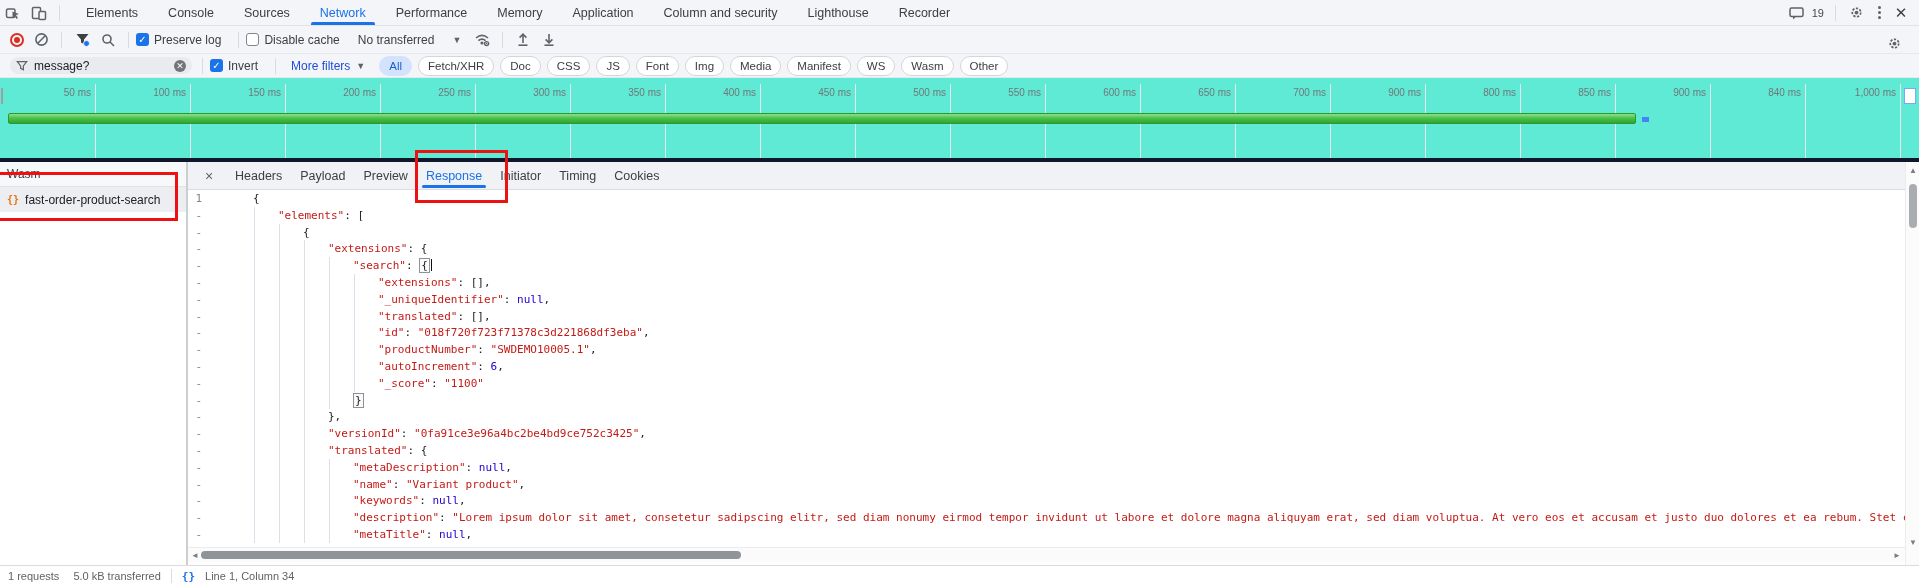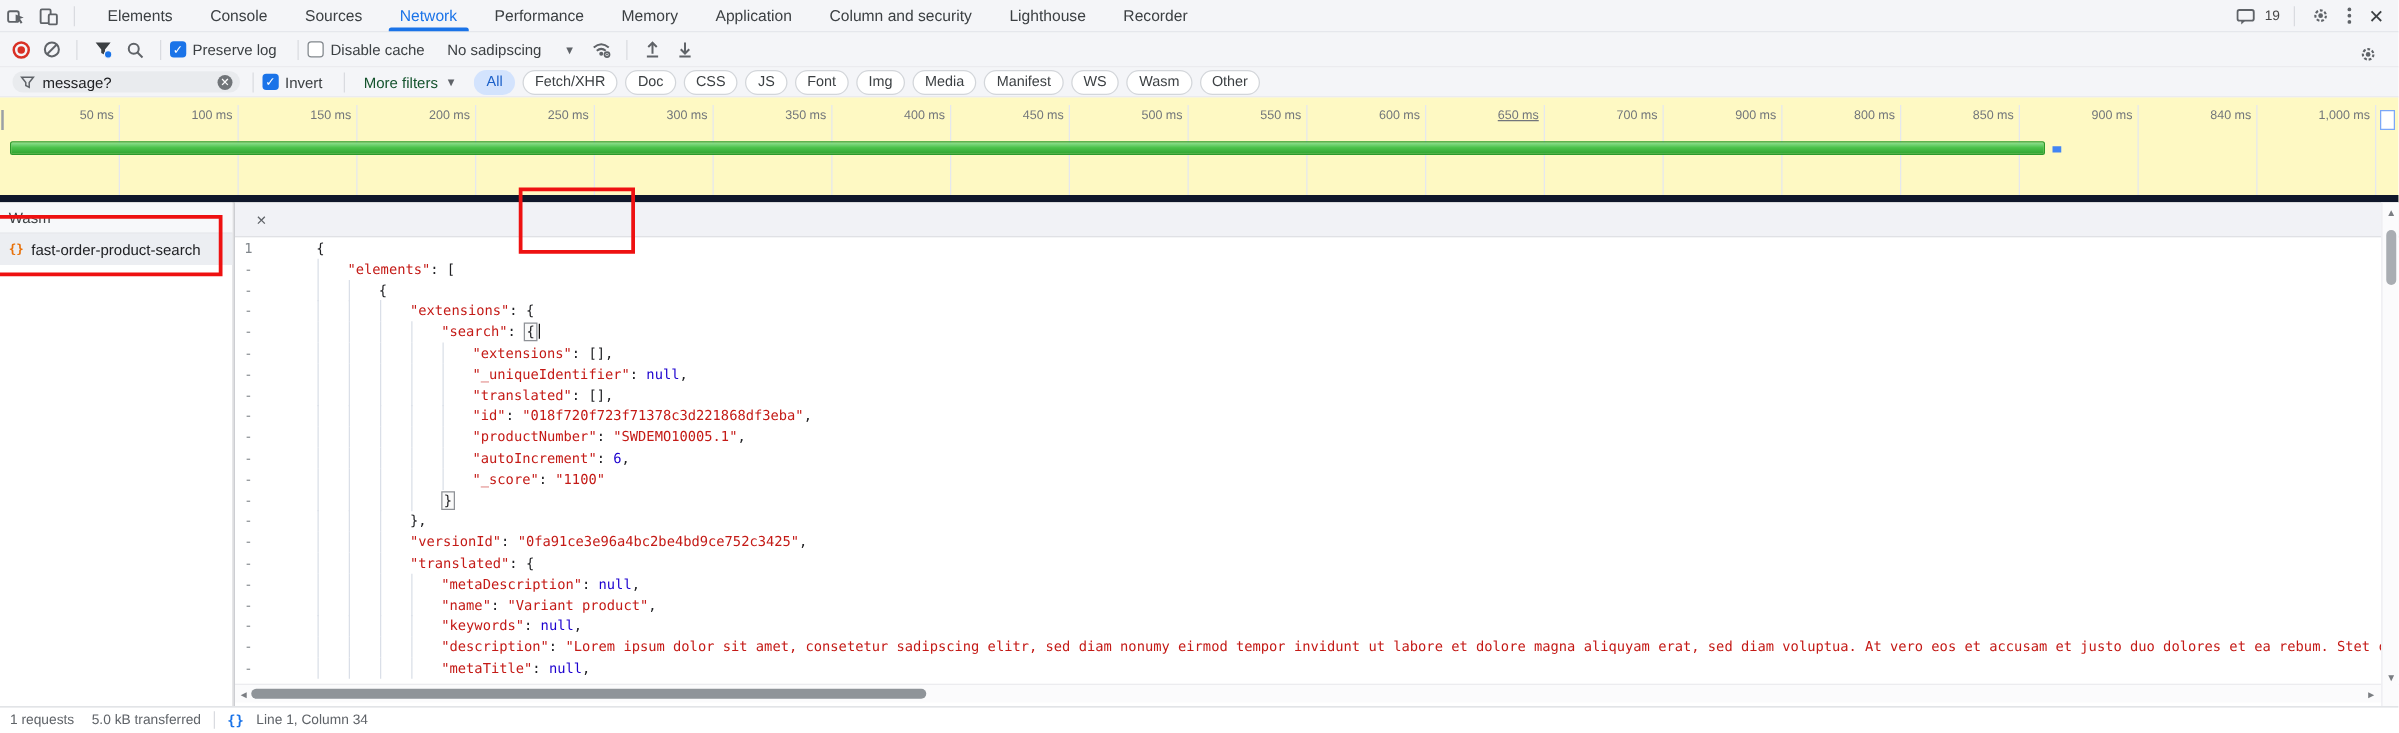--- a/index.html
+++ b/index.html
@@ -38,29 +38,29 @@
   .gear-right{position:absolute;right:12px;top:5px;}
 
   
   .row3{position:absolute;left:0;top:54px;width:100%;height:24px;background:var(--toolbar-bg,#f4f5f8);
         border-bottom:1px solid #e7e8ec;display:flex;align-items:center;box-sizing:border-box;padding-left:10px;}
   .searchpill{display:flex;align-items:center;width:182px;height:17px;border-radius:9px;background:#e9ebee;
         padding:0 6px;box-sizing:border-box;}
   .searchpill .q{font-size:12px;color:#202124;margin-left:6px;flex:1;}
   .clearx{width:12px;height:12px;border-radius:50%;background:#717579;color:#fff;font-size:9px;line-height:12px;
         text-align:center;flex:0 0 12px;}
-  .morefilters{font-size:12px;color:#14532d;margin-left:8px;}
+  .morefilters{font-size:12px;color:#1d4ed8;margin-left:8px;}
   .pills{display:flex;align-items:center;gap:6px;margin-left:14px;}
   .pill{height:18px;display:flex;align-items:center;padding:0 9px;border:1px solid #d3d6da;border-radius:10px;
         background:#fff;font-size:11.5px;color:#3c4043;}
   .pill.active{background:#d3e3fd;border-color:transparent;color:#1a5fc8;}
 
   
-  .overview{position:absolute;left:0;top:78px;width:100%;height:84px;background:#fef9c3;
-        border-bottom:6px solid #0f172a;box-sizing:border-box;overflow:hidden;}
+  .overview{position:absolute;left:0;top:78px;width:100%;height:84px;background:#5eead4;
+        border-bottom:4px solid #0f172a;box-sizing:border-box;overflow:hidden;}
   .gridline{position:absolute;top:6px;bottom:0;width:1px;background:#e5e8ee;}
   .ticklabel{position:absolute;top:9px;height:13px;width:76px;text-align:right;font-size:10px;color:#72767b;}
   .edge-marker{position:absolute;left:1px;top:10px;width:2px;height:16px;background:#9aa0a6;}
   .greenbar{position:absolute;top:35px;height:11px;border-radius:2px;
         background:linear-gradient(180deg,#8fe08f 0%,#4cc24c 45%,#2fa42f 100%);border:1px solid #2a9a2a;box-sizing:border-box;}
   .bluedash{position:absolute;top:39px;width:7px;height:5px;background:#4285f4;}
   .scroll-top-box{position:absolute;top:10px;width:10px;height:14px;background:#fff;border:1px solid #7ba7f7;}
 
   
   .main{position:absolute;left:0;top:162px;width:100%;height:403px;}
@@ -192,21 +192,21 @@
           <circle cx="6" cy="6" r="4" fill="none" stroke="#5f6368" stroke-width="1.6"></circle>
           <line x1="9" y1="9" x2="13" y2="13" stroke="#5f6368" stroke-width="1.6"></line>
         </svg>
     </span>
     <span class="hsep"></span>
     <span class="cb on">✓</span>
     <span class="cblabel">Preserve log</span>
     <span class="hsep"></span>
     <span class="cb off"></span>
     <span class="cblabel">Disable cache</span>
-    <span class="throttle">No sadipscing</span>
+    <span class="throttle">No transferred</span>
     <span class="caret">▼</span>
     <span class="iconbtn">
       <svg width="16" height="15" viewBox="0 0 16 15">
           <path d="M2 6 Q8 0.8 14 6" fill="none" stroke="#5f6368" stroke-width="1.6"></path>
           <path d="M4.4 8.6 Q8 5.6 11.6 8.6" fill="none" stroke="#5f6368" stroke-width="1.6"></path>
           <circle cx="8" cy="11" r="1.6" fill="#5f6368"></circle>
           <circle cx="12.6" cy="11.6" r="2" fill="none" stroke="#5f6368" stroke-width="1.4"></circle>
           <circle cx="12.6" cy="11.6" r="0.8" fill="#5f6368"></circle>
         </svg>
     </span>
@@ -282,21 +282,21 @@
         <div class="ticklabel" style="left: 680px;">400 ms</div>
         <div class="gridline" style="left: 855px;"></div>
         <div class="ticklabel" style="left: 775px;">450 ms</div>
         <div class="gridline" style="left: 950px;"></div>
         <div class="ticklabel" style="left: 870px;">500 ms</div>
         <div class="gridline" style="left: 1045px;"></div>
         <div class="ticklabel" style="left: 965px;">550 ms</div>
         <div class="gridline" style="left: 1140px;"></div>
         <div class="ticklabel" style="left: 1060px;">600 ms</div>
         <div class="gridline" style="left: 1235px;"></div>
-        <div class="ticklabel" style="left: 1155px; text-decoration: underline;">650 ms</div>
+        <div class="ticklabel" style="left: 1155px;">650 ms</div>
         <div class="gridline" style="left: 1330px;"></div>
         <div class="ticklabel" style="left: 1250px;">700 ms</div>
         <div class="gridline" style="left: 1425px;"></div>
         <div class="ticklabel" style="left: 1345px;">900 ms</div>
         <div class="gridline" style="left: 1520px;"></div>
         <div class="ticklabel" style="left: 1440px;">800 ms</div>
         <div class="gridline" style="left: 1615px;"></div>
         <div class="ticklabel" style="left: 1535px;">850 ms</div>
         <div class="gridline" style="left: 1710px;"></div>
         <div class="ticklabel" style="left: 1630px;">900 ms</div>
@@ -316,20 +316,29 @@
       <div class="namehdr">Wasm</div>
       <div class="reqrow">
         <span class="xhricon">{}</span>
         <span class="reqname">fast-order-product-search</span>
       </div>
     </div>
 
     <div class="rightpane">
       <div class="dtabbar">
         <span class="dclose">×</span>
+        <div style="display:flex;height:100%;" id="dtabs">
+            <div class="dtab">Headers</div>
+            <div class="dtab">Payload</div>
+            <div class="dtab">Preview</div>
+            <div class="dtab active">Response</div>
+            <div class="dtab">Initiator</div>
+            <div class="dtab">Timing</div>
+            <div class="dtab">Cookies</div>
+          </div>
       </div>
       <div class="editor" id="code-lines">
           <div class="code-line" style="top: 0px;"><span class="gut">1</span><span class="codetxt" style="left: 65px;"><span class="tok-p">{</span></span></div>
           <div class="code-line" style="top: 16.8px;"><span class="gut">-</span><span class="guide" style="left: 66px;"></span><span class="codetxt" style="left: 90px;"><span class="tok-k">"elements"</span><span class="tok-p">: [</span></span></div>
           <div class="code-line" style="top: 33.6px;"><span class="gut">-</span><span class="guide" style="left: 66px;"></span><span class="guide" style="left: 91px;"></span><span class="codetxt" style="left: 115px;"><span class="tok-p">{</span></span></div>
           <div class="code-line" style="top: 50.4px;"><span class="gut">-</span><span class="guide" style="left: 66px;"></span><span class="guide" style="left: 91px;"></span><span class="guide" style="left: 116px;"></span><span class="codetxt" style="left: 140px;"><span class="tok-k">"extensions"</span><span class="tok-p">: {</span></span></div>
           <div class="code-line" style="top: 67.2px;"><span class="gut">-</span><span class="guide" style="left: 66px;"></span><span class="guide" style="left: 91px;"></span><span class="guide" style="left: 116px;"></span><span class="guide" style="left: 141px;"></span><span class="codetxt" style="left: 165px;"><span class="tok-k">"search"</span><span class="tok-p">: </span><span class="tok-b">{</span><span class="textcaret"></span></span></div>
           <div class="code-line" style="top: 84px;"><span class="gut">-</span><span class="guide" style="left: 66px;"></span><span class="guide" style="left: 91px;"></span><span class="guide" style="left: 116px;"></span><span class="guide" style="left: 141px;"></span><span class="guide" style="left: 166px;"></span><span class="codetxt" style="left: 190px;"><span class="tok-k">"extensions"</span><span class="tok-p">: [],</span></span></div>
           <div class="code-line" style="top: 100.8px;"><span class="gut">-</span><span class="guide" style="left: 66px;"></span><span class="guide" style="left: 91px;"></span><span class="guide" style="left: 116px;"></span><span class="guide" style="left: 141px;"></span><span class="guide" style="left: 166px;"></span><span class="codetxt" style="left: 190px;"><span class="tok-k">"_uniqueIdentifier"</span><span class="tok-p">: </span><span class="tok-n">null</span><span class="tok-p">,</span></span></div>
           <div class="code-line" style="top: 117.6px;"><span class="gut">-</span><span class="guide" style="left: 66px;"></span><span class="guide" style="left: 91px;"></span><span class="guide" style="left: 116px;"></span><span class="guide" style="left: 141px;"></span><span class="guide" style="left: 166px;"></span><span class="codetxt" style="left: 190px;"><span class="tok-k">"translated"</span><span class="tok-p">: [],</span></span></div>

